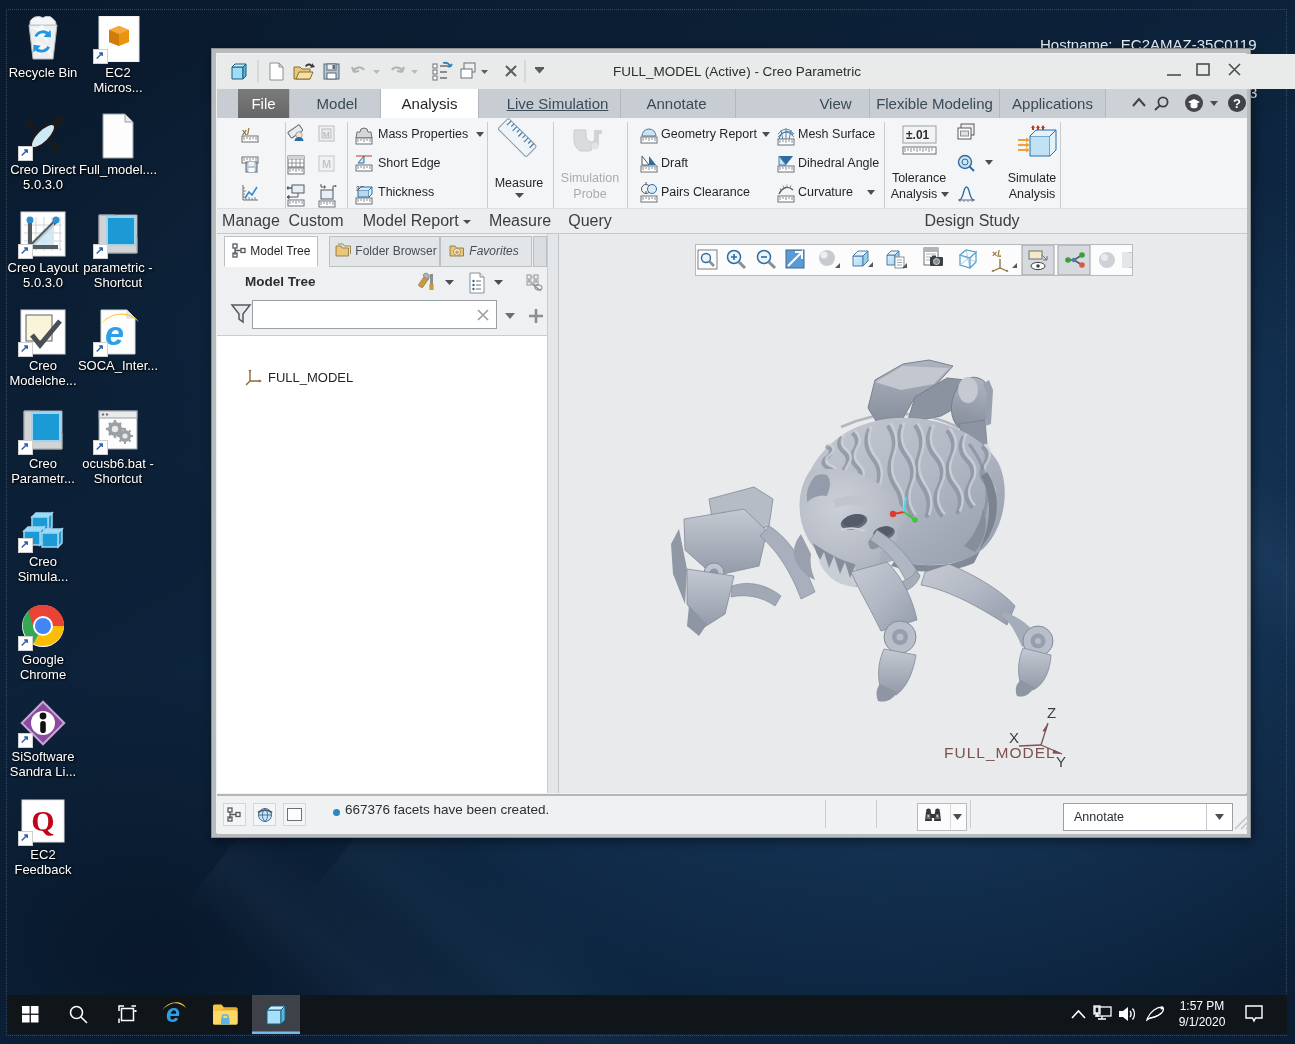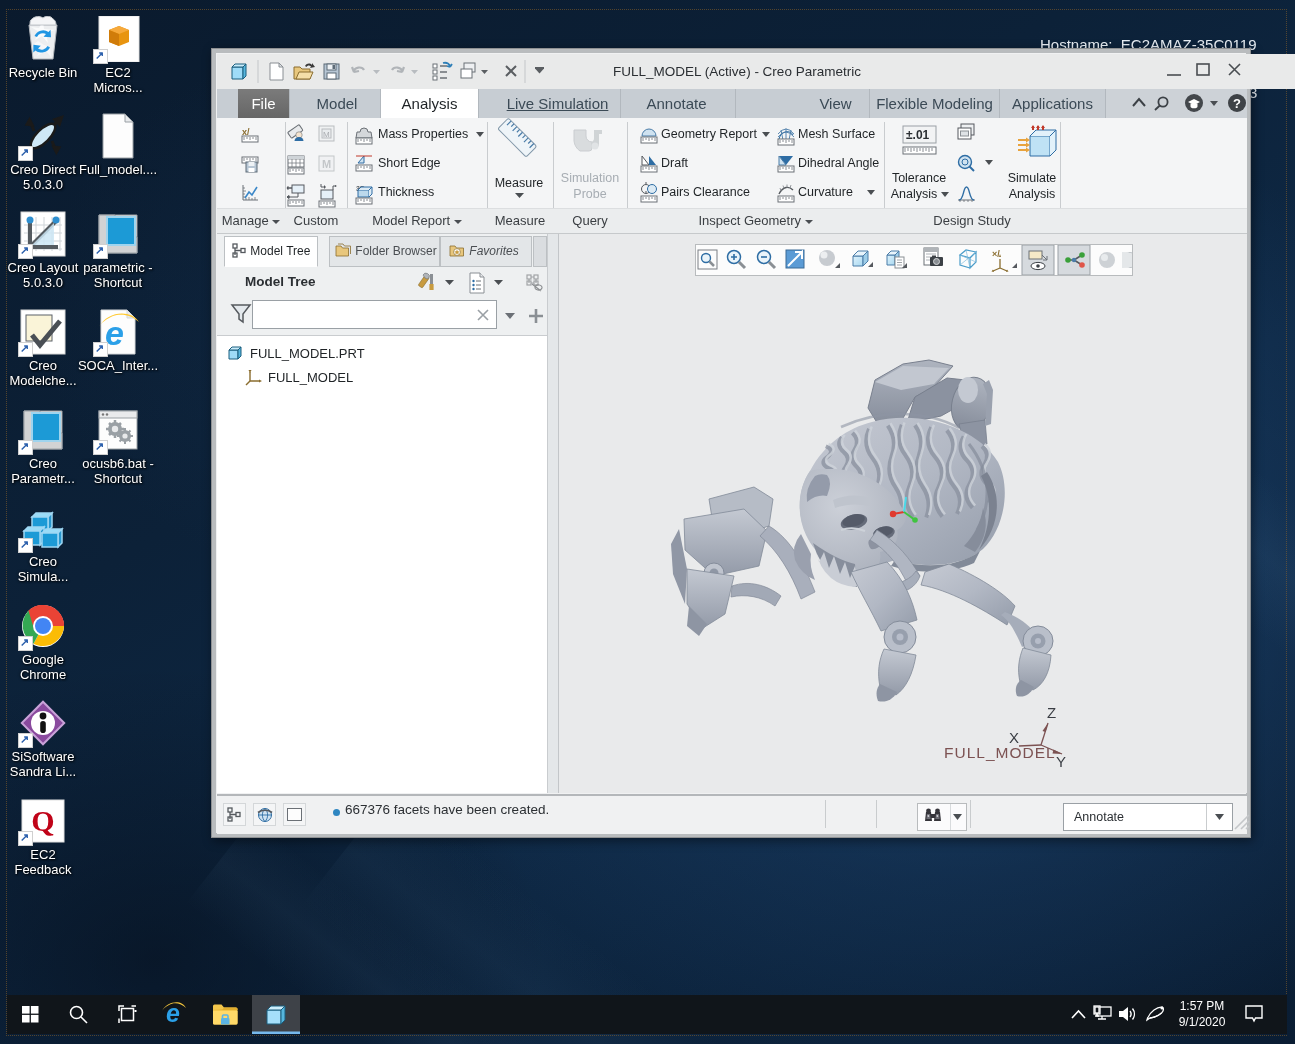--- a/index.html
+++ b/index.html
@@ -25,21 +25,21 @@
 .shortcut:after { content:"\2197"; position:absolute; left:1px; top:-1px; color:#2a5fac; font-size:11px; font-weight:bold; }
 
 #win { left:211px; top:48px; width:1040px; height:790px; background:#f0f1f2;
   border:1px solid #8e9092; box-shadow: inset 0 0 0 4px #b9bcbe, 2px 3px 10px rgba(0,0,0,.45); }
 #titlebar { left:5px; top:5px; width:1226px; height:35px; background:#e9eaea; }
 #tabrow { left:5px; top:40px; width:1030px; height:29px; background:#c7cdd3; }
 .tab { position:absolute; top:0; height:29px; line-height:29px; text-align:center; font-size:15px; color:#3b4a56; border-right:1px solid #b2b8be; }
 #ribbon { left:5px; top:69px; width:1030px; height:116px; background:#f4f5f6; border-bottom:1px solid #c6c9cb; }
 .grpsep { position:absolute; top:4px; width:1px; height:86px; background:#c9cccf; }
 .grplabelrow { position:absolute; left:0; top:90px; width:1030px; height:25px; background:#ebedee; border-top:1px solid #dcdee0; }
-.grplabel { position:absolute; top:0; height:25px; line-height:24px; text-align:center; font-size:13px; color:#3a3e42; }
+.grplabel { position:absolute; top:0; height:25px; line-height:24px; text-align:center; font-size:16px; color:#3a3e42; }
 .dd { display:inline-block; width:0; height:0; border-left:4px solid transparent; border-right:4px solid transparent; border-top:4px solid #4a4e52; vertical-align:middle; }
 
 #mainarea { left:5px; top:185px; width:1030px; height:559px; background:#a21caf; }
 #treepanel { position:absolute; left:0; top:0; width:330px; height:559px; background:#eef0f1; }
 #treetabs { position:absolute; left:0; top:2px; width:330px; height:31px; }
 .ttab { position:absolute; top:0; height:31px; background:#e3e6e8; border:1px solid #bcc0c3; font-size:12px; color:#4a4e52; line-height:29px; white-space:nowrap; overflow:hidden; }
 #treetoolbar { position:absolute; left:0; top:33px; width:330px; height:32px; }
 #filterrow { position:absolute; left:0; top:65px; width:330px; height:36px; }
 #treebody { position:absolute; left:0; top:101px; width:330px; height:458px; background:#fff; border-top:1px solid #c9cccf; }
 .trow { position:absolute; left:0; width:330px; height:24px; font-size:13px; color:#1f2326; white-space:nowrap; }
@@ -322,21 +322,20 @@
     <div class="grpsep" style="left:336px;"></div>
     <div class="grpsep" style="left:410px;"></div>
     <div class="grpsep" style="left:667px;"></div>
     <div class="grpsep" style="left:843px;"></div>
     <div class="grplabelrow">
       <div class="grplabel" style="left:0px; width:68px;">Manage <span class="dd"></span></div>
       <div class="grplabel" style="left:68px; width:62px;">Custom</div>
       <div class="grplabel" style="left:130px; width:140px;">Model Report <span class="dd"></span></div>
       <div class="grplabel" style="left:270px; width:66px;">Measure</div>
       <div class="grplabel" style="left:336px; width:74px;">Query</div>
-      <div class="grplabel" style="left:410px; width:257px;">Inspect Geometry <span class="dd"></span></div>
       <div class="grplabel" style="left:667px; width:176px;">Design Study</div>
     </div>
     <svg id="ribicons" width="1030" height="90" viewBox="0 0 1030 90" style="position:absolute;left:0;top:0;">
       <defs>
         <g id="minruler">
             <rect x="0" y="0" width="16" height="6" fill="#fff" stroke="#6b7076"></rect>
             <path d="M2 1 l0 3 M5 1 l0 2 M8 1 l0 3 M11 1 l0 2 M14 1 l0 3" stroke="#6b7076" stroke-width=".8"></path>
           </g>
       </defs>
 
@@ -573,28 +572,20 @@
             <path d="M1 1 L11 11 M11 1 L1 11" stroke="#9aa0a5" stroke-width="1.6"></path>
           </svg>
         <svg width="12" height="8" viewBox="0 0 12 8" style="position:absolute; left:287px; top:13px;">
             <path d="M1 1 l10 0 l-5 6 z" fill="#6b7076"></path>
           </svg>
         <svg width="16" height="16" viewBox="0 0 16 16" style="position:absolute; left:311px; top:9px;">
             <path d="M8 1 L8 15 M1 8 L15 8" stroke="#8a8f94" stroke-width="2.6"></path>
           </svg>
       </div>
       <div id="treebody">
-        <div class="trow" style="top:9px;">
-          <svg width="16" height="16" viewBox="0 0 16 16" style="position:absolute;left:10px;top:0;">
-              <path d="M2 5 L11 5 L11 14 L2 14 Z" fill="#9fdcf8" stroke="#1b5e7e"></path>
-              <path d="M2 5 L5 2 L14 2 L11 5 Z" fill="#c9ecfa" stroke="#1b5e7e"></path>
-              <path d="M11 5 L14 2 L14 11 L11 14 Z" fill="#56b6dd" stroke="#1b5e7e"></path>
-            </svg>
-          <span style="position:absolute; left:33px; top:1px;">FULL_MODEL.PRT</span>
-        </div>
         <div class="trow" style="top:33px;">
           <svg width="17" height="17" viewBox="0 0 17 17" style="position:absolute;left:28px;top:0;">
               <g stroke="#8a6d2f" stroke-width="1.4" fill="none">
                 <path d="M5 3 L5 12 L14 12"></path>
                 <path d="M5 12 L1 16"></path>
               </g>
               <path d="M3.5 1 l3 0 l-1.5 3 z M14 10.5 l3 1.5 l-3 1.5 z" fill="#8a6d2f"></path>
             </svg>
           <span style="position:absolute; left:51px; top:1px;">FULL_MODEL</span>
         </div>

